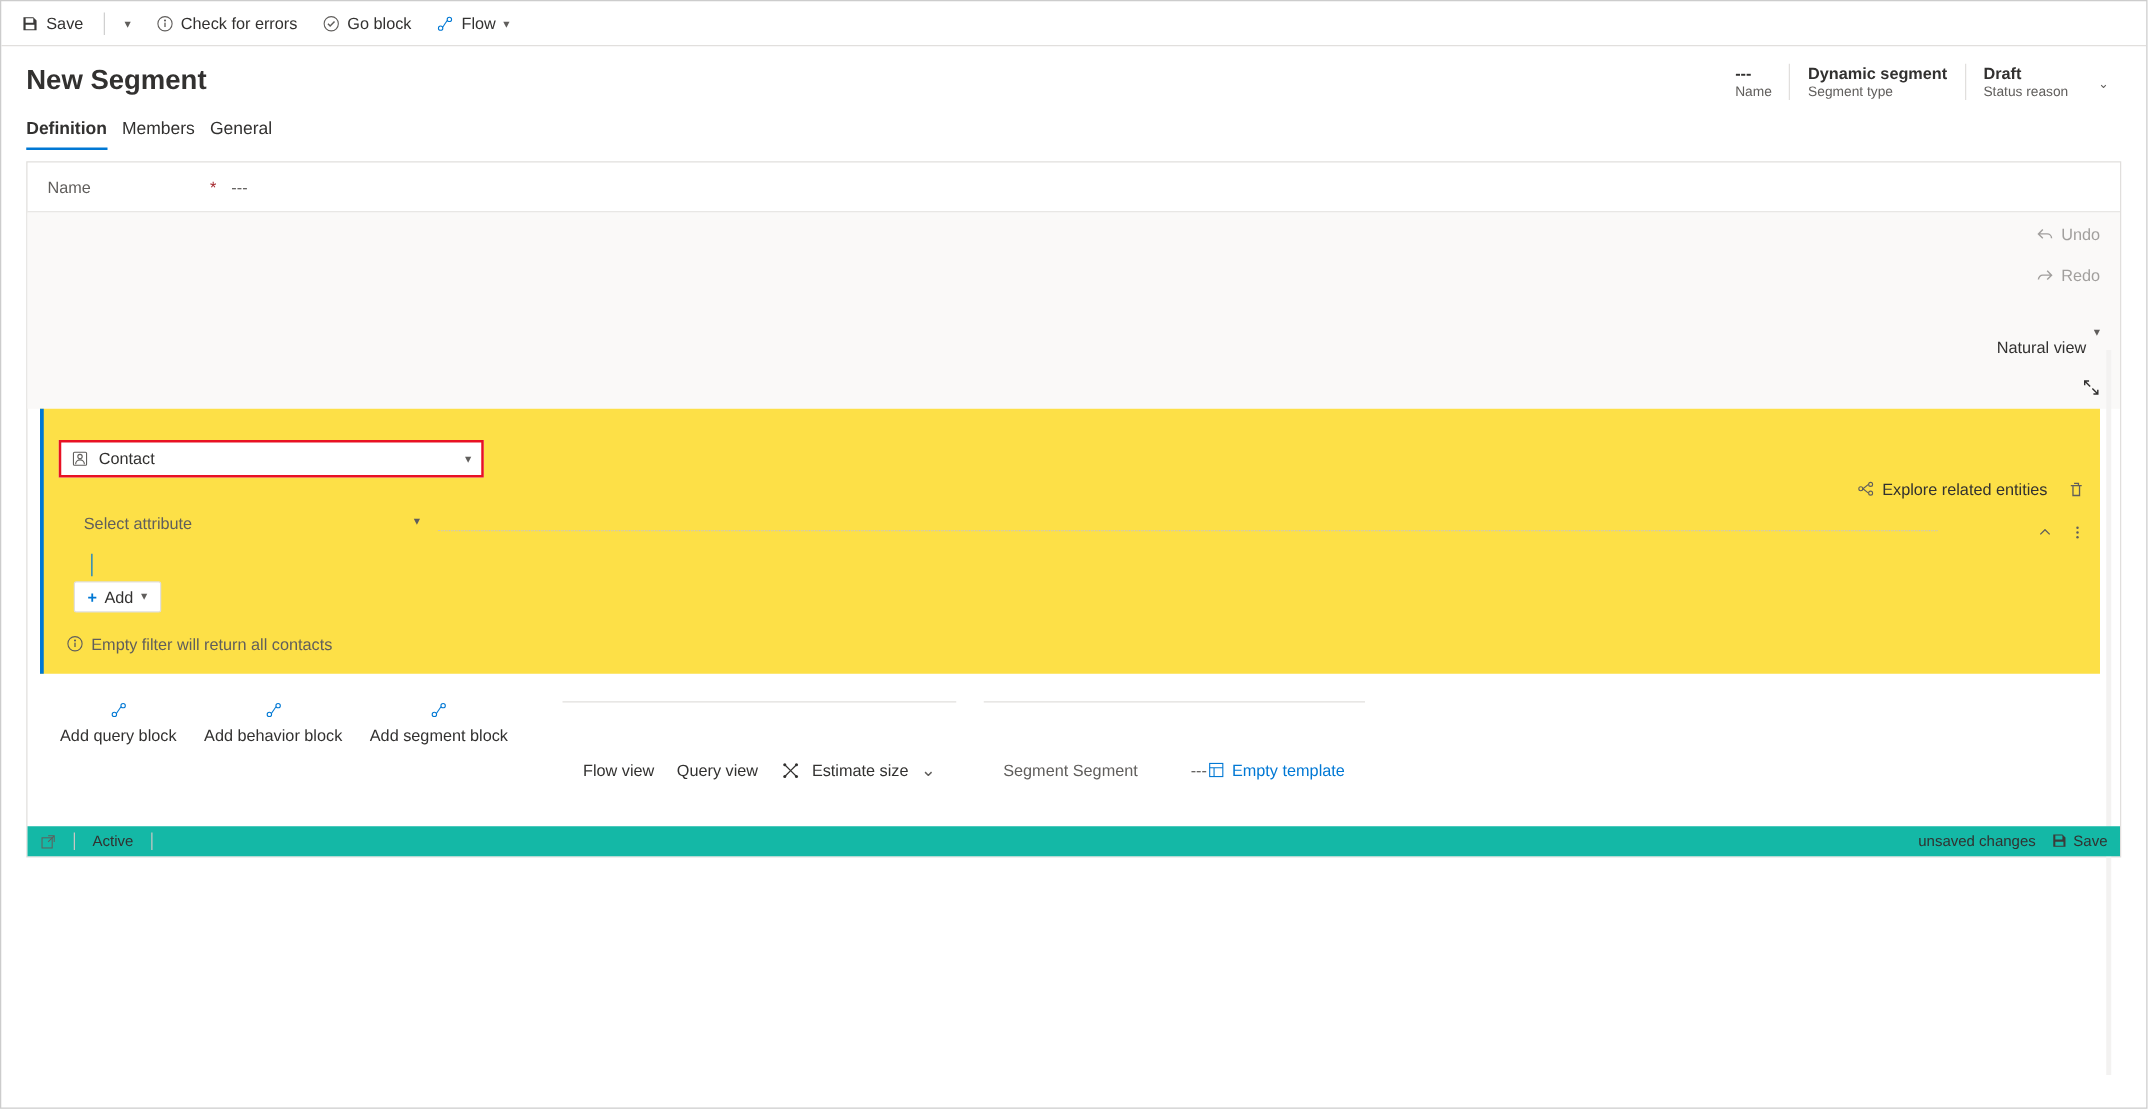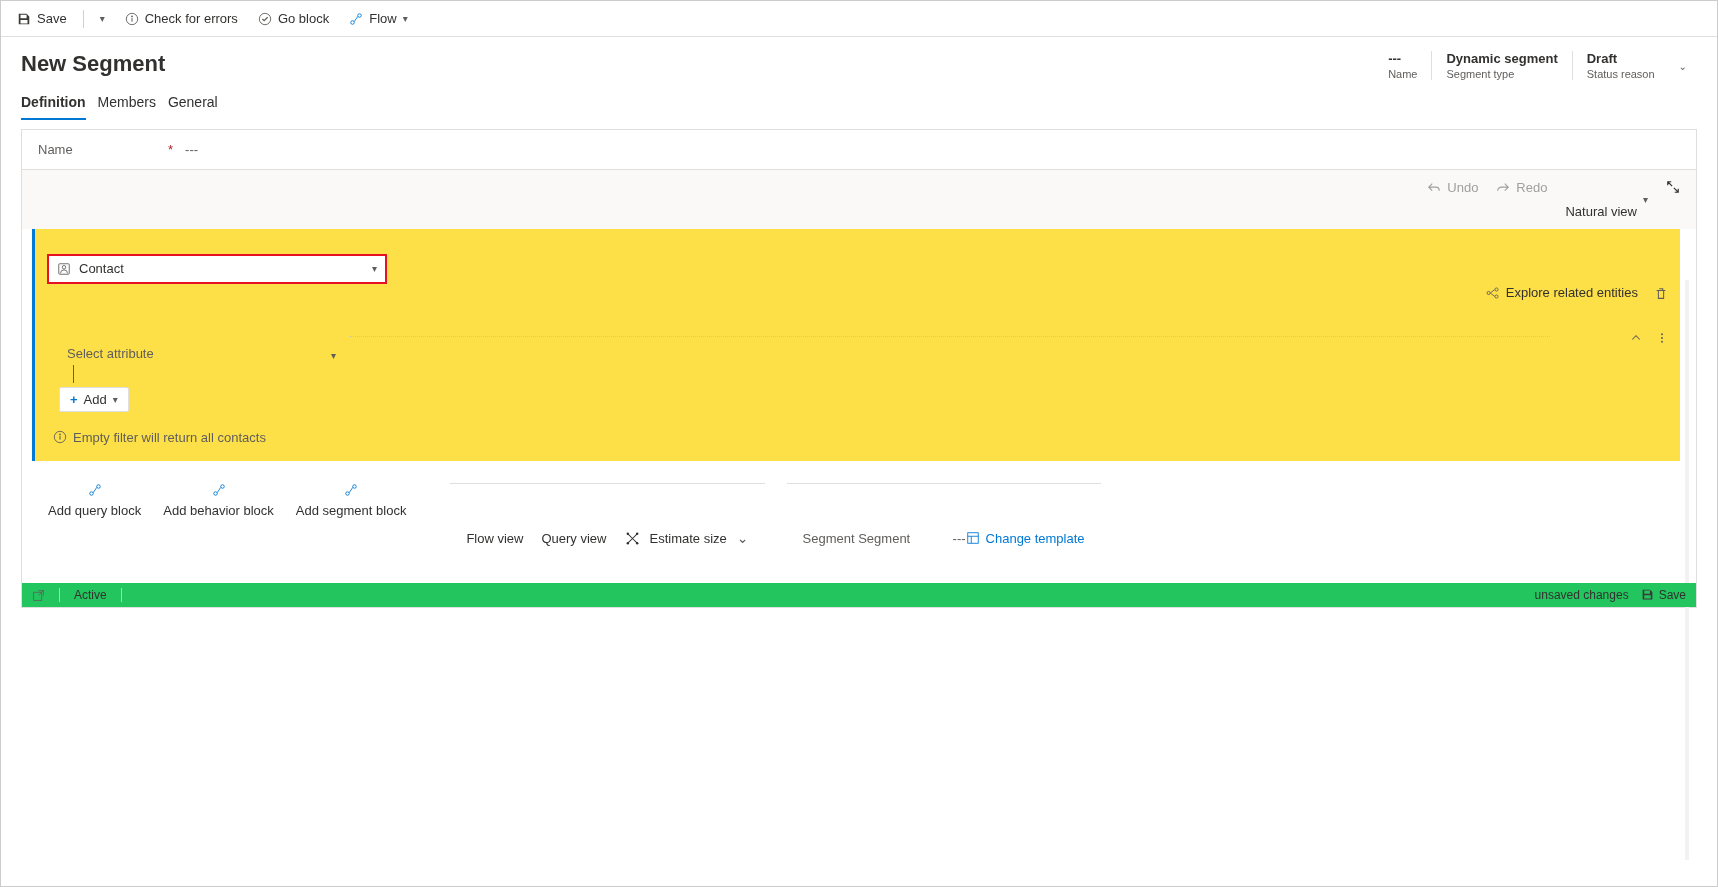--- a/index.html
+++ b/index.html
@@ -27,36 +27,36 @@
 .tab.active { border-bottom: 2px solid #0078d4; font-weight: 600; }
 
 
 .panel { margin: 8px 20px 10px 20px; border: 1px solid #e1dfdd; background: #fff; position: relative; }
 .name-row { display: flex; align-items: center; padding: 12px 16px; border-bottom: 1px solid #e1dfdd; }
 .name-label { width: 130px; color: #605e5c; }
 .name-req { color: #a4262c; margin-right: 12px; }
 .name-val { color: #605e5c; }
 
 
-.designer-bar { display: flex; align-items: flex-start; justify-content: flex-end; padding: 10px 16px; gap: 18px; color: #605e5c; background: #faf9f8; }
+.designer-bar { display: flex; align-items: flex-end; justify-content: flex-end; padding: 10px 16px; gap: 18px; color: #605e5c; background: #faf9f8; flex-direction: column; }
 .db-item { display: inline-flex; align-items: center; gap: 6px; cursor: pointer; }
 .db-item.disabled { color: #a19f9d; cursor: default; }
 .db-text { color: #323130; margin-top: 24px; }
 
 
 .query-block { margin: 0 16px 12px 10px; border-left: 3px solid #0078d4; background: #fde047; padding: 8px 12px 10px 12px; position: relative; }
 .block-top { display: flex; align-items: center; }
 .contact-box { display: flex; align-items: center; gap: 8px; width: 340px; height: 30px; border: 2.5px solid #e81123; padding: 0 8px; cursor: pointer; background: #fff; }
 .contact-box .chev { margin-left: auto; }
-.block-actions { margin-left: auto; display: flex; align-items: center; gap: 16px; margin-top: 48px; }
+.block-actions { margin-left: auto; display: flex; align-items: flex-end; gap: 16px; margin-top: 48px; }
 .link-btn { display: inline-flex; align-items: center; gap: 6px; cursor: pointer; color: #323130; }
 .trash { color: #605e5c; cursor: pointer; }
 
 .attr-row { margin: 12px 0 0 12px; display: flex; align-items: center; }
-.attr-select { display: flex; align-items: flex-end; width: 285px; height: 28px; padding: 0 8px; color: #605e5c; cursor: pointer; margin-top: 20px; }
+.attr-select { display: flex; align-items: flex-start; width: 285px; height: 28px; padding: 0 8px; color: #605e5c; cursor: pointer; }
 .attr-select .chev { margin-left: auto; }
 .dotted { flex: 1; border-bottom: 1px dotted #c8c6c4; margin-left: 6px; margin-right: 80px; }
 .row-icons { display: flex; gap: 14px; align-items: center; color: #605e5c; }
 
 .vline { width: 1px; height: 18px; background: #0078d4; margin: 4px 0 4px 26px; }
 
 .add-btn { display: inline-flex; align-items: center; gap: 6px; padding: 4px 10px; border: 1px solid #e1dfdd; border-radius: 2px; margin-left: 12px; cursor: pointer; color: #323130; background: #fff; }
 .plus { color: #0078d4; font-weight: 600; }
 
 .hint { display: flex; align-items: center; gap: 6px; margin: 18px 0 6px 6px; color: #605e5c; text-align: center; }
@@ -75,21 +75,21 @@
 .template-row { display: flex; align-items: center; padding: 20px 16px; border-top: 1px solid #e1dfdd; }
 .tmpl-label { color: #605e5c; width: 150px; }
 .tmpl-val { color: #605e5c; }
 .change-tmpl { margin-left: auto; display: inline-flex; align-items: center; gap: 6px; color: #0078d4; cursor: pointer; }
 
 
 .vscroll { position: absolute; right: 2px; top: 150px; width: 14px; height: 580px; background: transparent; }
 .vscroll::before { content: ""; position: absolute; left: 5px; top: 0; width: 4px; height: 100%; background: #f3f2f1; }
 
 
-.statusbar { position: absolute; left: 0; right: 0; bottom: 0; height: 24px; background: #22c55e; display: flex; align-items: center; padding: 0 10px; font-size: 12px; color: #323130; gap: 14px; }
+.statusbar { position: absolute; left: 0; right: 0; bottom: 0; height: 24px; background: #14b8a6; display: flex; align-items: center; padding: 0 10px; font-size: 12px; color: #323130; gap: 14px; }
 .sb-sep { width: 1px; height: 14px; background: #c8c6c4; }
 .sb-right { margin-left: auto; display: flex; align-items: center; gap: 12px; }
 
 svg { display: inline-block; vertical-align: middle; }
 </style>
 </head>
 <body>
 
 <div class="toolbar">
   <div class="tb-btn">
@@ -300,21 +300,21 @@
   </div>
 
   <div class="template-row">
     <span class="tmpl-label">Segment Segment</span>
     <span class="tmpl-val">---</span>
     <div class="change-tmpl">
       <svg width="14" height="14" viewBox="0 0 16 16">
             <rect x="2" y="2" width="12" height="12" fill="none" stroke="#0078d4"></rect>
             <path d="M2 6 H14 M6 6 V14" stroke="#0078d4"></path>
           </svg>
-      <span>Change template</span>
+      <span>Empty template</span>
     </div>
   </div>
 </div>
 
 <div class="vscroll"></div>
 
 <div class="statusbar">
   <span>
     <svg width="13" height="13" viewBox="0 0 16 16">
           <rect x="2" y="4" width="10" height="10" fill="none" stroke="#605e5c"></rect>

